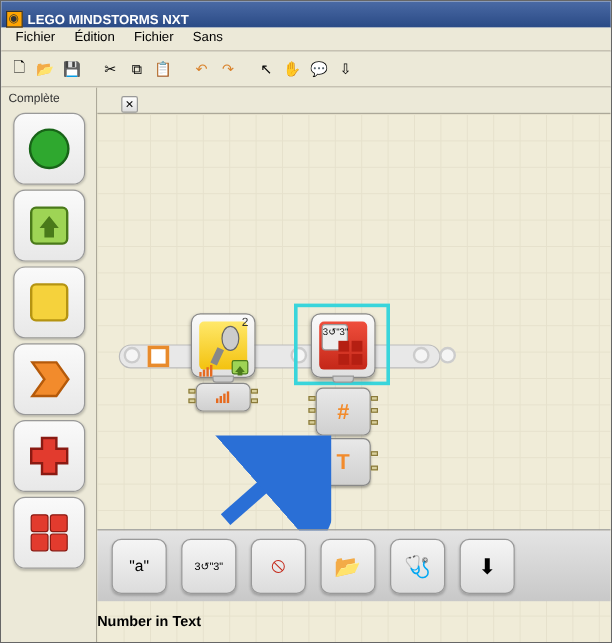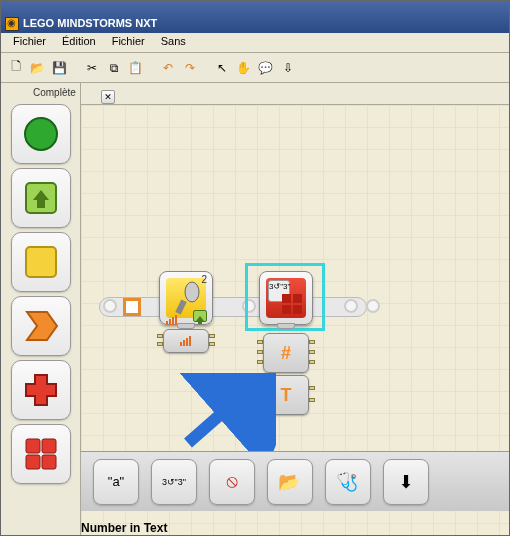--- a/index.html
+++ b/index.html
@@ -1,33 +1,33 @@
 <!DOCTYPE html>
 <html><head>
 <meta charset="utf-8">
 <style>
   * { box-sizing: border-box; margin: 0; padding: 0; font-family: Arial, sans-serif; }
   body { width: 510px; height: 536px; background: #fff; overflow: hidden; border: 1px solid #666; }
   
-  .titlebar { height: 22px; background: linear-gradient(#4a6aa5, #2a4a85); color: #fff; display: flex; align-items: flex-start; padding: 16px 4px; font-size: 11px; }
+  .titlebar { height: 22px; background: linear-gradient(#4a6aa5, #2a4a85); color: #fff; display: flex; align-items: flex-end; padding: 0 4px; font-size: 11px; }
   .titlebar-icon { width: 14px; height: 14px; background: #ffa500; border: 1px solid #333; margin-right: 4px; position: relative; }
   .titlebar-icon::after { content: "◉"; position: absolute; font-size: 10px; color: #333; left: 1px; top: -1px; }
   .titlebar-text { font-weight: bold; }
   
   .menubar { height: 20px; background: #ece9d8; display: flex; align-items: flex-start; padding: 0 4px; font-size: 11px; border-bottom: 1px solid #aca899; }
   .menu-item { padding: 2px 8px; cursor: pointer; }
   
   .toolbar { height: 30px; background: #ece9d8; display: flex; align-items: center; padding: 2px 4px; gap: 0; border-bottom: 1px solid #aca899; }
   .tb-btn { width: 22px; height: 22px; border: 1px solid transparent; display: flex; align-items: center; justify-content: center; cursor: pointer; font-size: 12px; border-radius: 2px; }
   .tb-sep { width: 10px; }
   
   .main { display: flex; height: calc(100% - 72px); background: #ece9d8; }
   
   .sidebar { width: 80px; background: #ece9d8; border-right: 1px solid #aca899; padding: 2px; }
-  .sidebar-title { font-size: 10px; padding: 2px 4px; color: #333; margin-left: 26px; }
+  .sidebar-title { font-size: 10px; padding: 2px 4px; color: #333; }
   .palette-item { width: 60px; height: 60px; margin: 4px auto; background: linear-gradient(#fafafa, #e8e8e8); border: 1px solid #999; border-radius: 10px; display: flex; align-items: center; justify-content: center; cursor: pointer; box-shadow: 0 1px 2px rgba(0,0,0,0.2); }
   
   .canvas-area { flex: 1; position: relative; overflow: hidden; }
   .tabs { height: 22px; background: #ece9d8; display: flex; align-items: flex-end; padding-left: 20px; font-size: 11px; border-bottom: 1px solid #aca899; }
   .tab-x { width: 14px; height: 14px; background: linear-gradient(#fff,#ddd); border: 1px solid #999; border-radius: 2px; margin-right: 4px; display: flex; align-items: center; justify-content: center; font-size: 9px; cursor: pointer; }
   .tab { padding: 3px 10px; background: #f5f3e9; border: 1px solid #aca899; border-bottom: none; border-radius: 4px 4px 0 0; margin-right: 2px; cursor: pointer; }
   .tab.active { background: #fff; }
   
   .canvas { position: absolute; top: 22px; left: 0; right: 0; bottom: 0; background: #f0ecd8;
     background-image: linear-gradient(#e6e1cc 1px, transparent 1px), linear-gradient(90deg, #e6e1cc 1px, transparent 1px);

